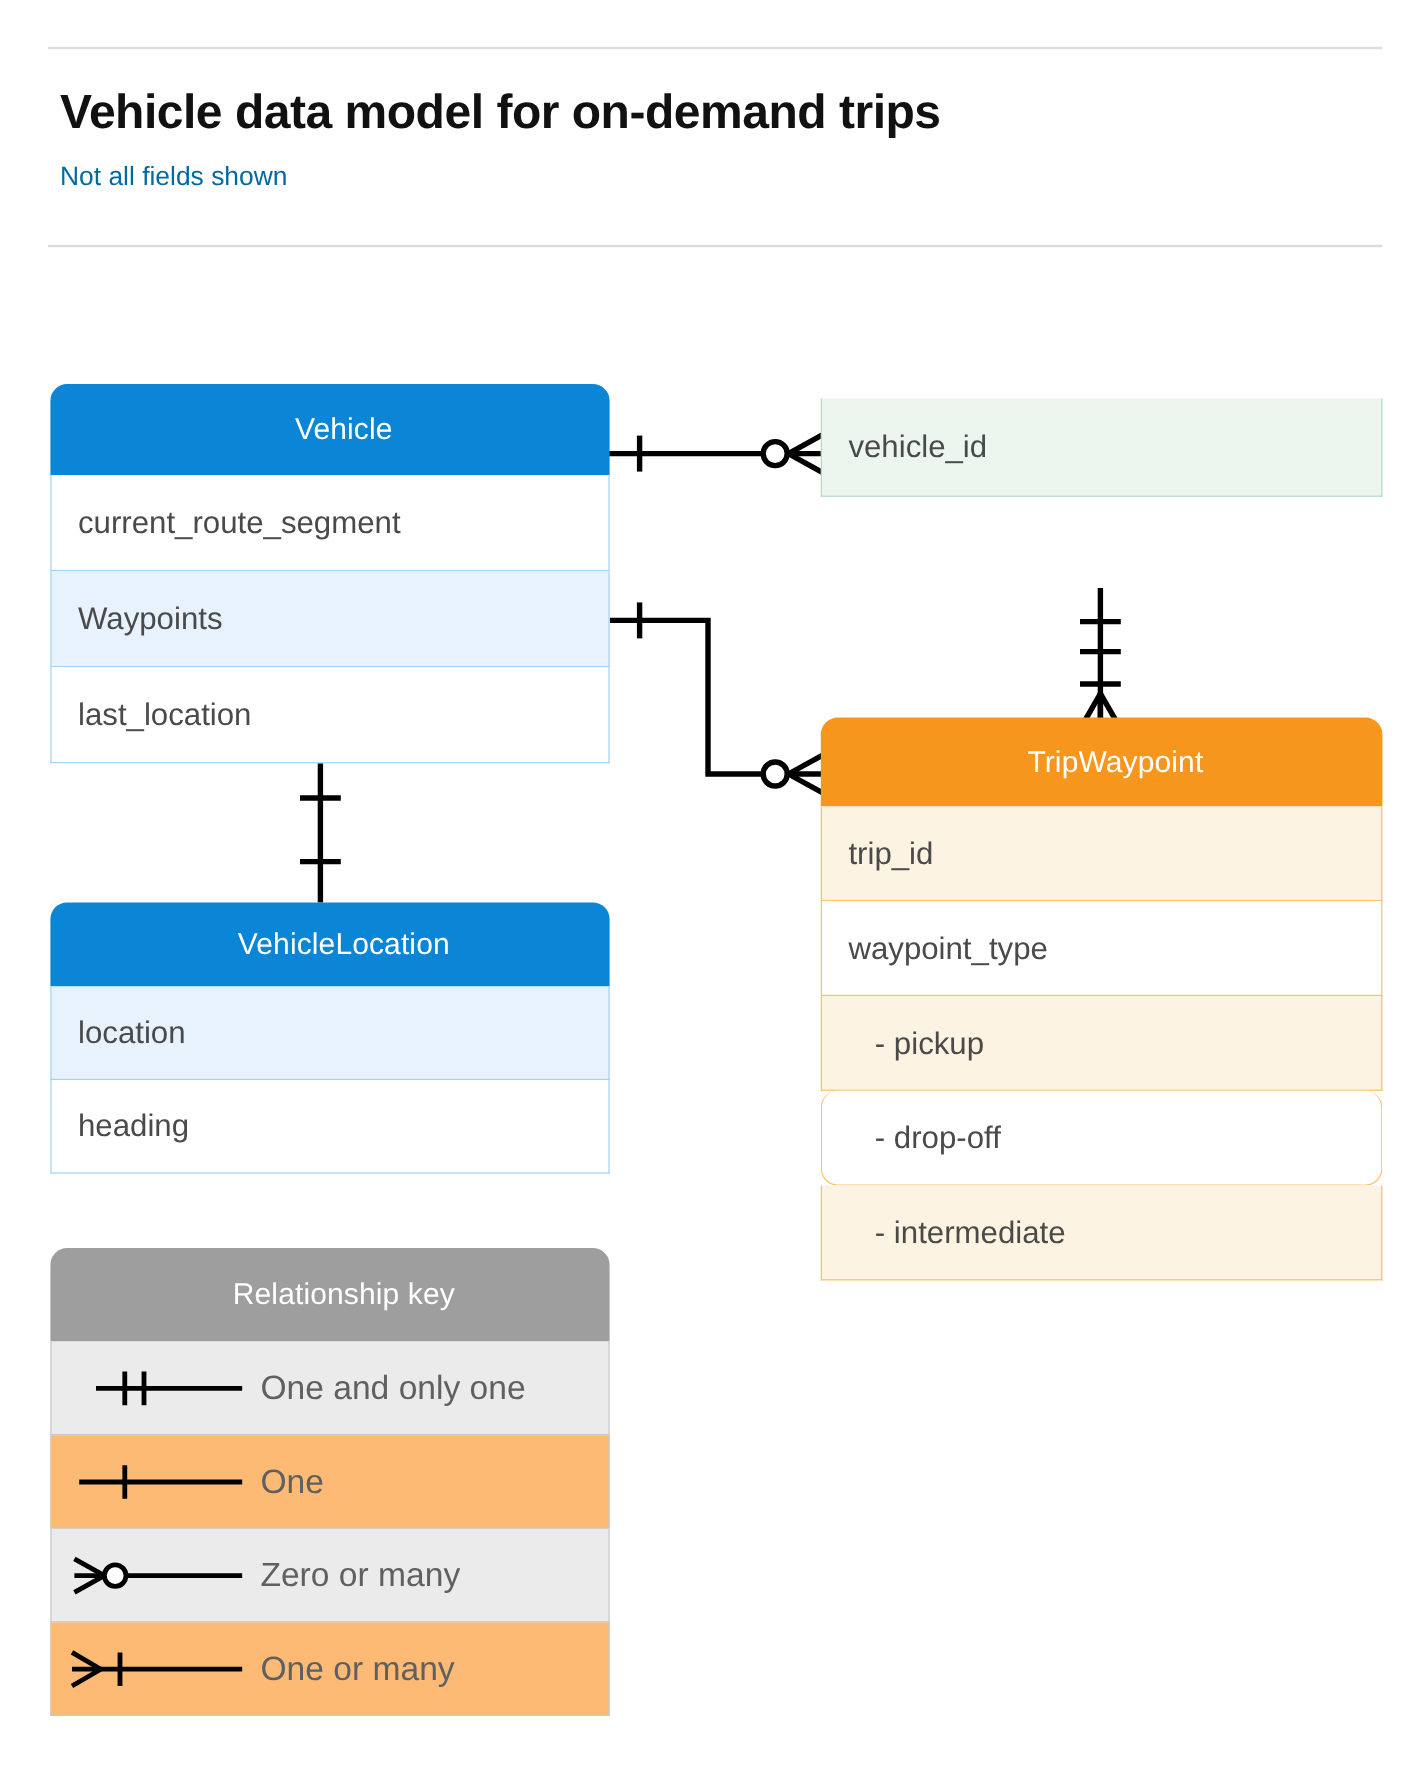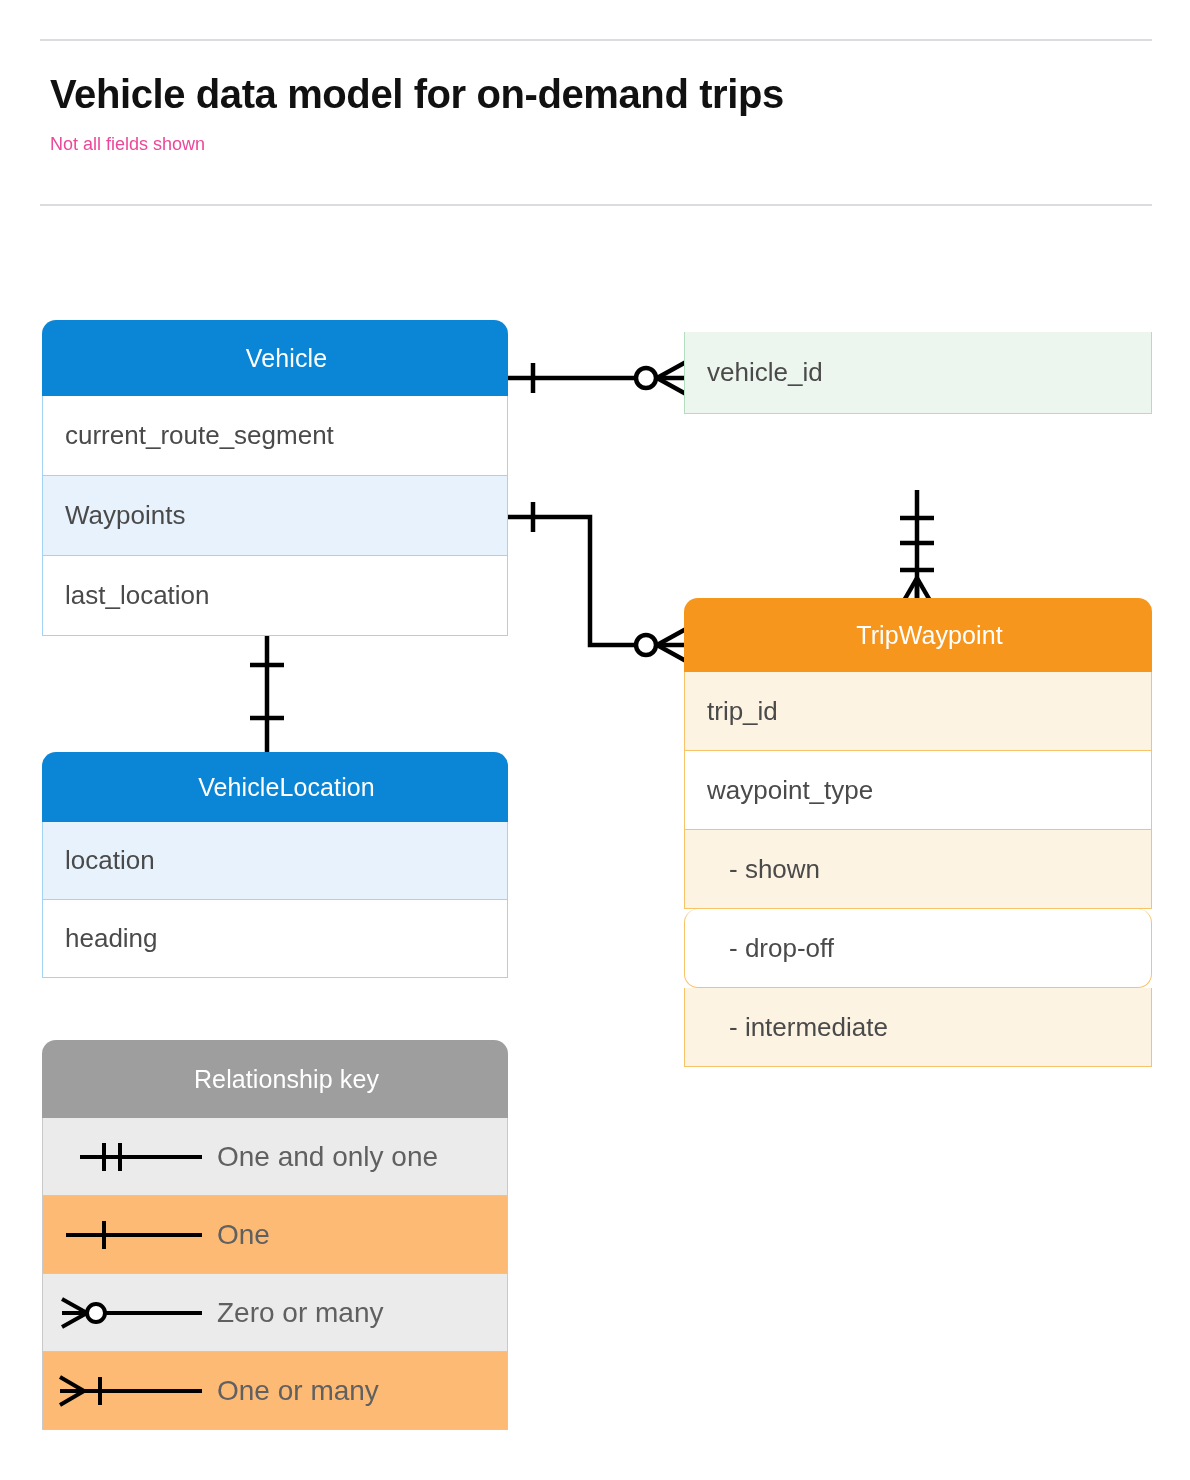--- a/index.html
+++ b/index.html
@@ -34,23 +34,23 @@
     font-size: 40px;
     font-weight: 700;
     color: #111111;
     letter-spacing: -0.4px;
     white-space: nowrap;
   }
   .page-subtitle {
     position: absolute;
     left: 50px;
     top: 134px;
-    font-size: 18px;
+    font-size: 22px;
     font-weight: 400;
-    color: #ec4899;
+    color: #0369a1;
     white-space: nowrap;
   }
 
   
   .entity {
     position: absolute;
     box-sizing: border-box;
   }
   .entity-header {
     box-sizing: border-box;
@@ -242,18 +242,18 @@
   </div>
 
   <div class="entity theme-green" style="left:684px; top:332px; width:468px;">
     <div class="entity-row first alt" style="height:82px;">vehicle_id</div>
   </div>
 
   <div class="entity theme-orange" style="left:684px; top:598px; width:468px;">
     <div class="entity-header" style="height:74px;">TripWaypoint</div>
     <div class="entity-row first alt" style="height:79px;">trip_id</div>
     <div class="entity-row" style="height:79px;">waypoint_type</div>
-    <div class="entity-row alt" style="height:79px; padding-left:44px;">- shown</div>
+    <div class="entity-row alt" style="height:79px; padding-left:44px;">- pickup</div>
     <div class="entity-row" style="height:79px; padding-left:44px;border-radius:14px;">- drop-off</div>
     <div class="entity-row alt" style="height:79px; padding-left:44px;">- intermediate</div>
   </div>
 
 </div>
 
 </body></html>

